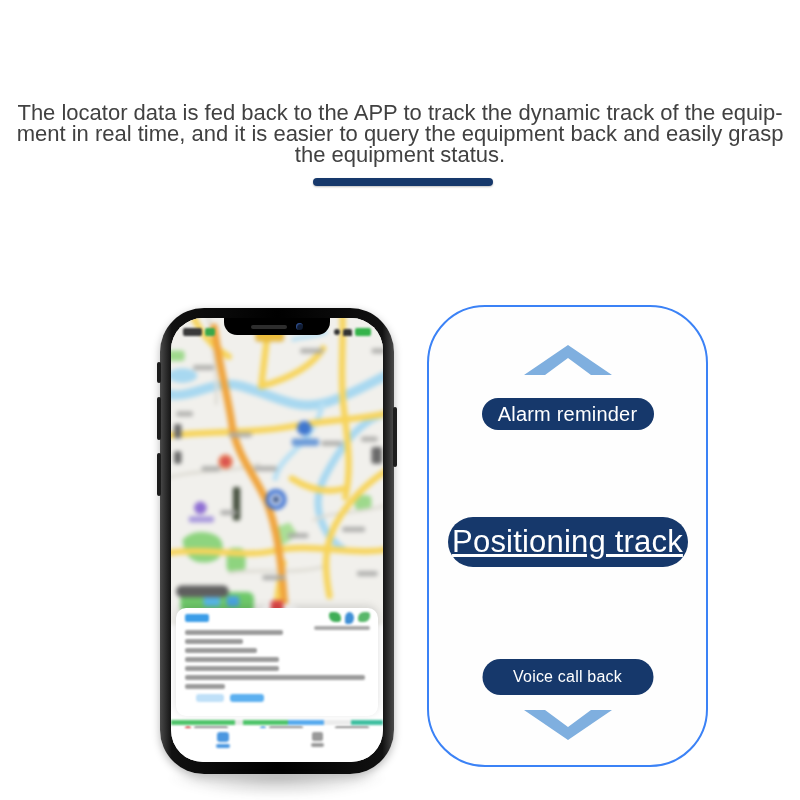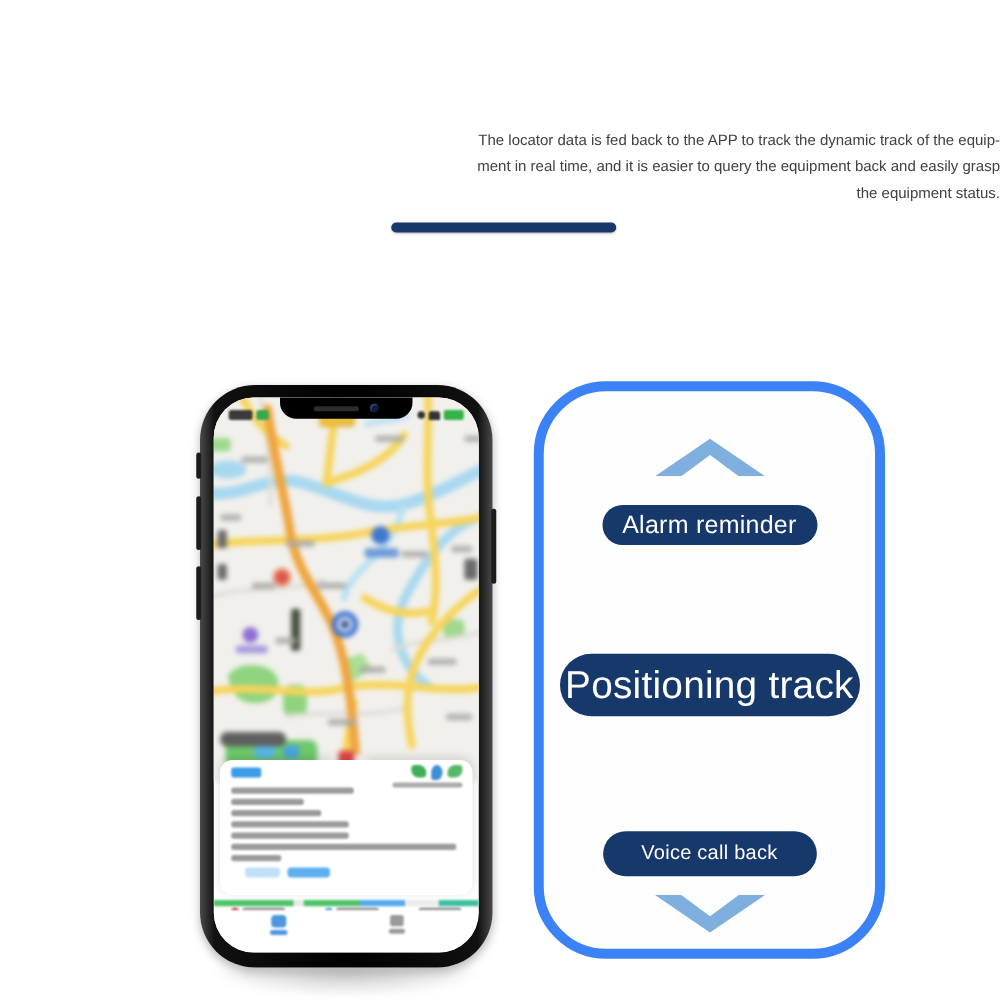--- a/index.html
+++ b/index.html
@@ -12,22 +12,22 @@
   .stage{
     position:relative;width:800px;height:800px;background:#ffffff;overflow:hidden;
     font-family:"Liberation Sans",sans-serif;
   }
   
   .page-title{
     position:absolute;top:22px;left:0;width:800px;text-align:center;
     font-size:53px;font-weight:700;letter-spacing:-1px;color:var(--title);margin:0;
   }
   .subtitle{
-    position:absolute;top:102px;left:0;width:800px;text-align:right;
-    font-size:12px;line-height:21px;color:var(--subgray);
+    position:absolute;top:102px;left:0;width:800px;text-align:center;
+    font-size:22px;line-height:21px;color:var(--subgray);
   }
   .divider{
     position:absolute;left:313px;top:178px;width:180px;height:8px;border-radius:4px;
     background:var(--navy);box-shadow:0 1px 2px rgba(0,0,0,.25);
   }
   
   .phone{
     position:absolute;left:160px;top:308px;width:234px;height:466px;border-radius:44px;
     background:linear-gradient(90deg,#4a4a4a 0%,#111 5%,#000 50%,#111 95%,#4a4a4a 100%);
     box-shadow:0 3px 8px rgba(0,0,0,.28);
@@ -101,34 +101,34 @@
   }
   .tab{position:absolute;top:4px;display:flex;flex-direction:column;align-items:center;gap:2px;}
   .tab.loc{left:21%;} .tab.list{left:66%;}
   .t-icon-blue{width:12px;height:10px;border-radius:3px;background:#4b97e0;}
   .t-label-blue{width:14px;height:4px;border-radius:2px;background:#4b97e0;}
   .t-icon-gray{width:11px;height:9px;border-radius:2px;background:#9a9a9a;}
   .t-label-gray{width:13px;height:4px;border-radius:2px;background:#9a9a9a;}
   
   .panel{
     position:absolute;left:427px;top:305px;width:281px;height:462px;background:#fefefe;
-    border:8px solid #3b82f6;border-radius:58px;box-sizing:border-box;
+    border:2px solid #3b82f6;border-radius:58px;box-sizing:border-box;
   }
   .chev{position:absolute;left:50%;transform:translateX(-50%);}
   .chev.up{top:38px;}
   .chev.down{top:403px;}
   .pill{
     position:absolute;left:50%;transform:translateX(-50%);
     background:var(--navy);color:#ffffff;border-radius:999px;
     display:flex;align-items:center;justify-content:center;white-space:nowrap;
     letter-spacing:0.2px;
   }
   .p1{top:91px;width:172px;height:32px;font-size:20px;}
   .p2{top:143px;width:213px;height:41px;font-size:26px;}
-  .p3{top:210px;width:240px;height:50px;font-size:31px;}
+  .p3{top:210px;width:240px;height:50px;font-size:31px;text-decoration:underline;}
   .p4{top:283px;width:212px;height:44px;font-size:26px;}
   .p5{top:352px;width:171px;height:36px;font-size:16px;}
 </style>
 </head>
 <body>
 
 <div class="stage">
 
 
   <div class="subtitle">

